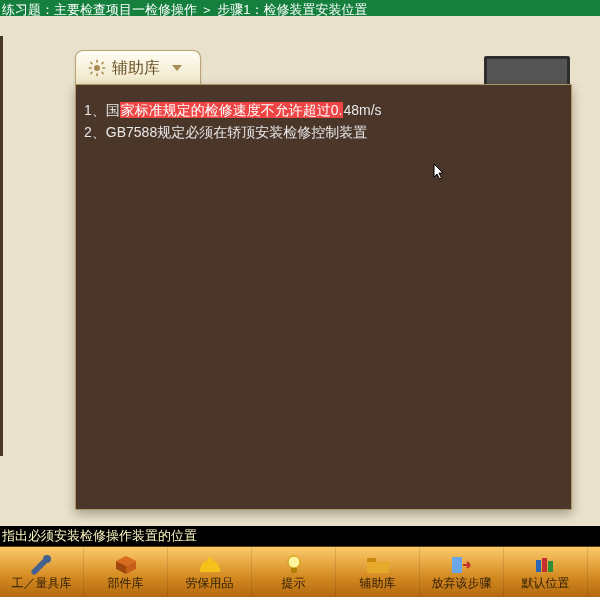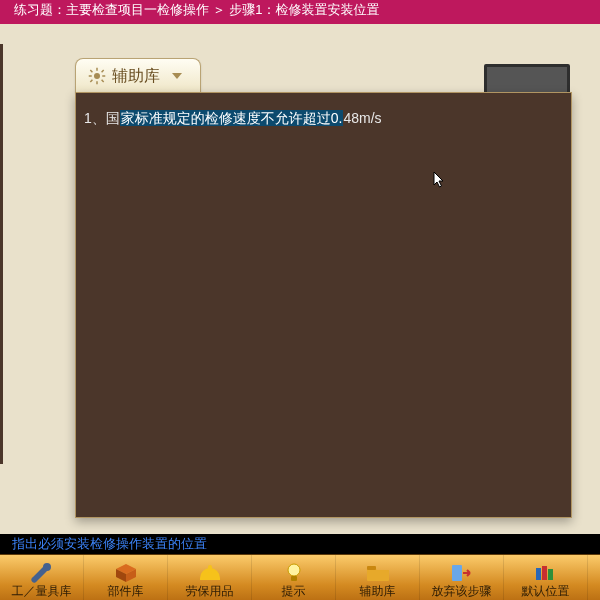--- a/index.html
+++ b/index.html
@@ -1,29 +1,29 @@
 <!DOCTYPE html>
 <html><head>
 <meta charset="utf-8">
 <style>
   html,body{margin:0;padding:0;width:600px;height:600px;overflow:hidden;font-family:"Microsoft YaHei",SimSun,sans-serif;background:#fff}
-  .top-bar{height:24px;background:#be185d;color:#fff;font-size:13px;line-height:20px;padding-left:14px;white-space:nowrap;overflow:hidden}
+  .top-bar{height:16px;background:#15803d;color:#fff;font-size:13px;line-height:20px;padding-left:2px;white-space:nowrap;overflow:hidden}
   .stage{position:relative;height:510px;background:linear-gradient(#e7dfc9 0 40px,#e7dfc9 40px);}
   .wall{position:absolute;left:0;right:0;top:0;height:100%;background:#e9e1cb}
   .tab{position:absolute;left:75px;top:34px;height:34px;display:flex;align-items:center;gap:6px;padding:0 18px 0 12px;background:linear-gradient(#fffdf3,#efe6c6);border:1px solid #b9a374;border-bottom:none;border-radius:8px 8px 0 0;font-size:16px;color:#6a4f22;box-shadow:0 1px 2px rgba(0,0,0,.15)}
   .tab .gear{width:18px;height:18px;position:relative}
   .tab .gear svg{display:block}
   .tab .chev{width:0;height:0;border-left:5px solid transparent;border-right:5px solid transparent;border-top:6px solid #a78c53;margin-left:6px}
   .vent{position:absolute;right:30px;top:40px;width:80px;height:30px;background:#555;border:3px solid #2e2e2e;border-radius:2px}
   .panel{position:absolute;left:75px;right:28px;top:68px;bottom:16px;background:#4b362a;border:1px solid #b19562;box-shadow:0 4px 10px rgba(0,0,0,.3)}
   .lines{padding:14px 8px;font-size:14px;color:#e8e8e8;line-height:22px}
   .line{white-space:nowrap}
-  .hl{background:#0c4a6e;color:#fff;padding:0 1px}
+  .hl{background:#ef4444;color:#fff;padding:0 1px}
   .cursor{position:absolute;left:356px;top:78px;width:14px;height:18px;pointer-events:none}
-  .instruction{height:20px;background:#000;color:#3b82f6;font-size:13px;line-height:20px;padding-left:12px}
+  .instruction{height:20px;background:#000;color:#fef9c3;font-size:13px;line-height:20px;padding-left:2px}
   .toolbar{height:50px;background:linear-gradient(#fbcb6b,#d48a21 60%,#b4680f);display:flex;align-items:stretch;border-top:1px solid #5d3a0a}
   .tbtn{flex:0 0 auto;width:83px;display:flex;flex-direction:column;align-items:center;justify-content:center;gap:2px;font-size:12px;color:#2b1b05;cursor:pointer;border-right:1px solid rgba(0,0,0,.1)}
   .tbtn .ico{width:26px;height:20px;display:flex;align-items:center;justify-content:center}
   .tbtn span.lbl{line-height:13px;text-align:center}
   .left-slice{width:3px;background:#4b362a;position:absolute;left:0;top:20px;bottom:70px}
 </style>
 </head>
 <body>
 
 <div class="top-bar">练习题：主要检查项目一检修操作 ＞ 步骤1：检修装置安装位置</div>
@@ -52,20 +52,23 @@
         </svg>
     </span>
     <span>辅助库</span>
     <span class="chev"></span>
   </div>
 
   <div class="panel">
     <div class="lines">
       <div class="line">
         <span>1、</span><span>国</span><span class="hl">家标准规定的检修速度不允许超过0.</span><span>48m/s</span>
+      </div>
+      <div class="line">
+        <span>2、</span><span>GB7588规定必须在轿顶安装检修控制装置</span>
       </div>
     </div>
     <div class="cursor">
       <svg viewBox="0 0 12 18" width="14" height="18">
           <path d="M1 1 L1 14 L4 11 L6.5 16 L8.5 15 L6 10 L10 10 Z" fill="#fff" stroke="#000" stroke-width="1"></path>
         </svg>
     </div>
   </div>
 </div>
 

